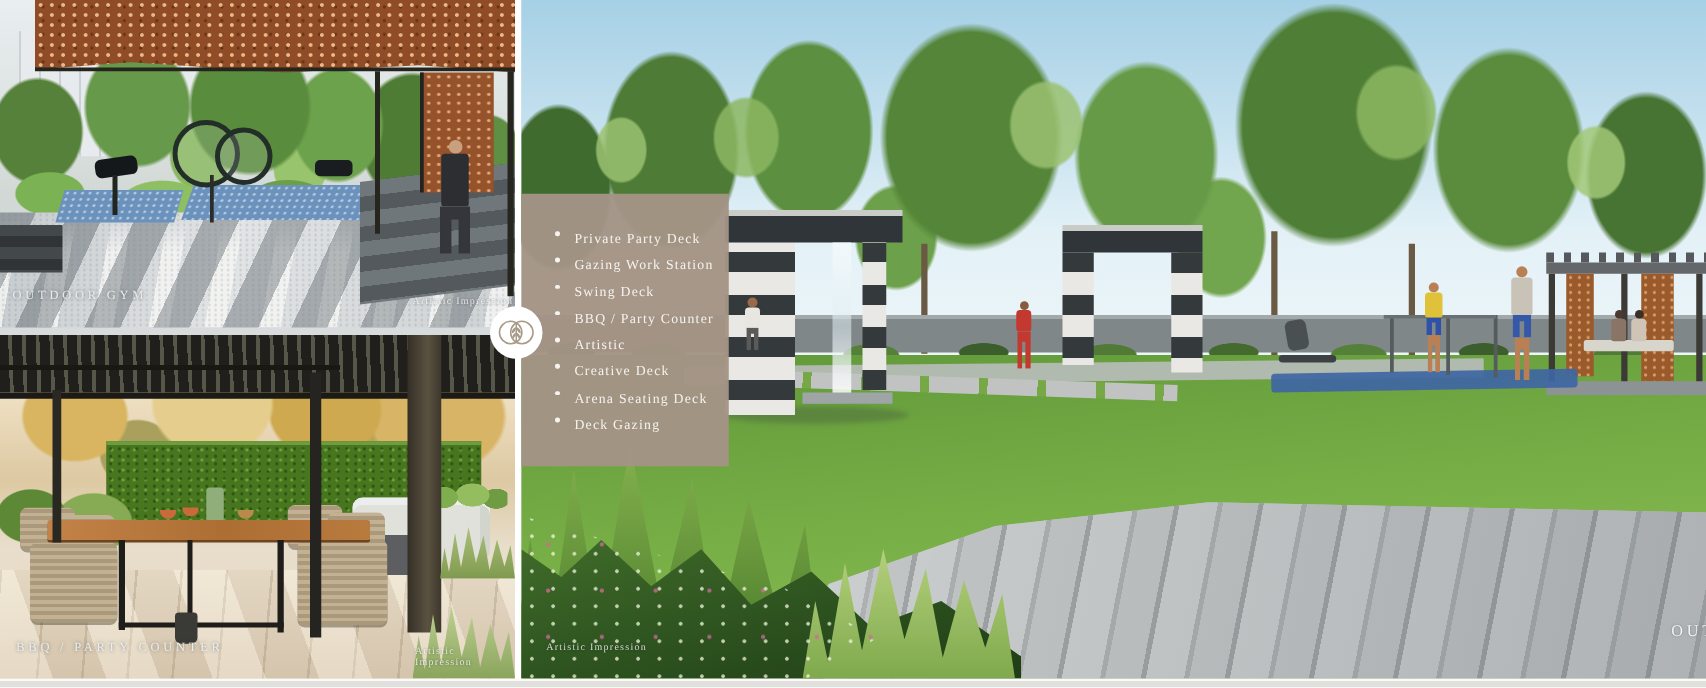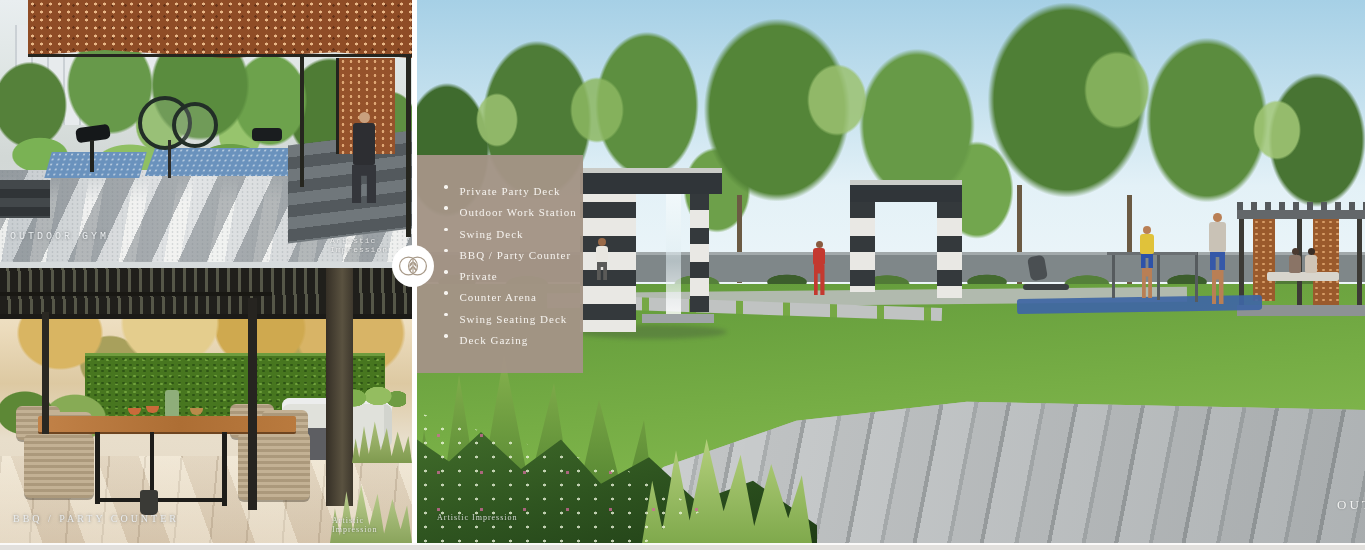--- a/index.html
+++ b/index.html
@@ -6,21 +6,21 @@
   #stage{position:relative;width:1365px;height:550px;overflow:hidden;background:#fff;
          font-family:"Liberation Serif",serif;}
   .img{position:absolute;overflow:hidden;}
   .layer{position:absolute;}
   
   .caption{position:absolute;font-size:10px;letter-spacing:3px;color:#e9ecee;
            text-shadow:0 0 3px rgba(40,45,50,.55);z-index:30;}
   .credit{position:absolute;font-size:8px;letter-spacing:1px;color:rgba(255,255,255,.78);
           text-shadow:0 0 2px rgba(30,35,40,.5);z-index:30;}
   
-  #img-gym{left:0;top:0;width:412px;height:285px;background:linear-gradient(180deg,#e9eef0 0%,#dde4e2 30%,#d2d8d6 55%,#d8dcde 100%);font-family:Liberation Mono, monospace;}
+  #img-gym{left:0;top:0;width:412px;height:285px;background:linear-gradient(180deg,#e9eef0 0%,#dde4e2 30%,#d2d8d6 55%,#d8dcde 100%);}
   .tl-building{left:15px;top:25px;width:150px;height:100px;background:#e7ebed;
     background-image:repeating-linear-gradient(90deg,rgba(150,160,168,.35) 0 2px,transparent 2px 16px);}
   .tl-foliage{left:0;top:15px;width:412px;height:160px;background:
     radial-gradient(60px 70px at 30px 90px,#55813a 0 58%,transparent 62%),
     radial-gradient(70px 80px at 110px 70px,#67994a 0 58%,transparent 62%),
     radial-gradient(80px 90px at 200px 70px,#5a8c3e 0 58%,transparent 62%),
     radial-gradient(60px 75px at 270px 85px,#6da24c 0 58%,transparent 62%),
     radial-gradient(70px 85px at 330px 95px,#4f7c35 0 58%,transparent 62%),
     radial-gradient(45px 55px at 390px 110px,#5f8f42 0 58%,transparent 62%),
     radial-gradient(40px 45px at 160px 110px,#8ab862 0 58%,transparent 62%),
@@ -372,41 +372,41 @@
     <div class="layer m-plants-speck"></div>
 
     <div class="layer panel">
       <ul>
         <li>
             <span class="dot"></span>
             <span class="txt">Private Party Deck</span>
           </li>
         <li>
             <span class="dot"></span>
-            <span class="txt">Outdoor Work Station</span>
+            <span class="txt">Gazing Work Station</span>
           </li>
         <li>
             <span class="dot"></span>
             <span class="txt">Swing Deck</span>
           </li>
         <li>
             <span class="dot"></span>
             <span class="txt">BBQ / Party Counter</span>
           </li>
         <li>
             <span class="dot"></span>
-            <span class="txt">Private</span>
-          </li>
-        <li>
-            <span class="dot"></span>
-            <span class="txt">Counter Arena</span>
-          </li>
-        <li>
-            <span class="dot"></span>
-            <span class="txt">Swing Seating Deck</span>
+            <span class="txt">Artistic</span>
+          </li>
+        <li>
+            <span class="dot"></span>
+            <span class="txt">Creative Deck</span>
+          </li>
+        <li>
+            <span class="dot"></span>
+            <span class="txt">Arena Seating Deck</span>
           </li>
         <li>
             <span class="dot"></span>
             <span class="txt">Deck Gazing</span>
           </li>
       </ul>
     </div>
     <div class="credit" style="left:20px;top:513px;">Artistic Impression</div>
     <div class="m-corner">OUT</div>
   </div>

